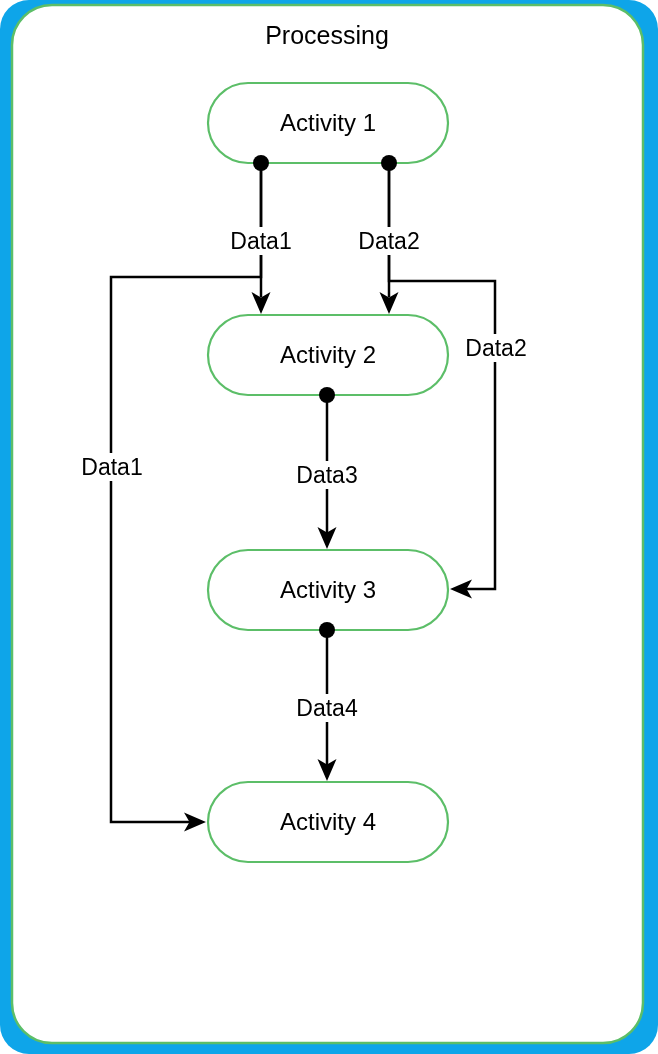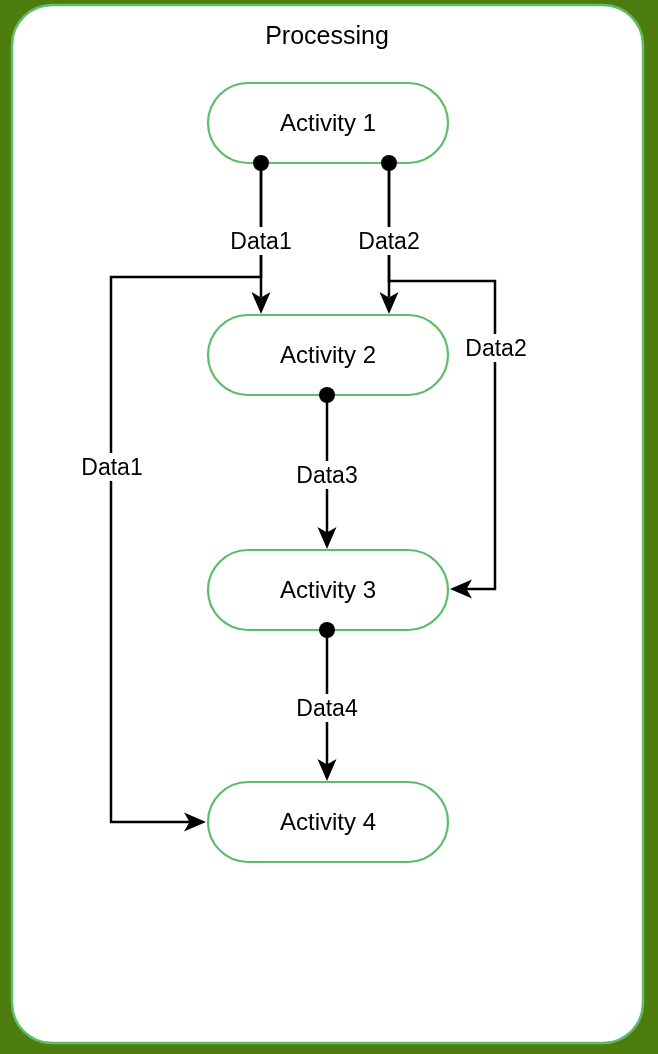--- a/index.html
+++ b/index.html
@@ -5,22 +5,23 @@
   html, body {
     margin: 0;
     padding: 0;
     background: #ffffff;
     font-family: "Liberation Sans", sans-serif;
   }
   .stage {
     position: relative;
     width: 658px;
     height: 1054px;
-    background: #4d7c0f;
+    background: #0ea5e9;
     overflow: hidden;
+    border-radius: 29px;
   }
   svg { display: block; }
   .container-rect {
     fill: #ffffff;
     stroke: #5CBE68;
     stroke-width: 2.5;
   }
   .node-rect {
     fill: #ffffff;
     stroke: #5CBE68;

